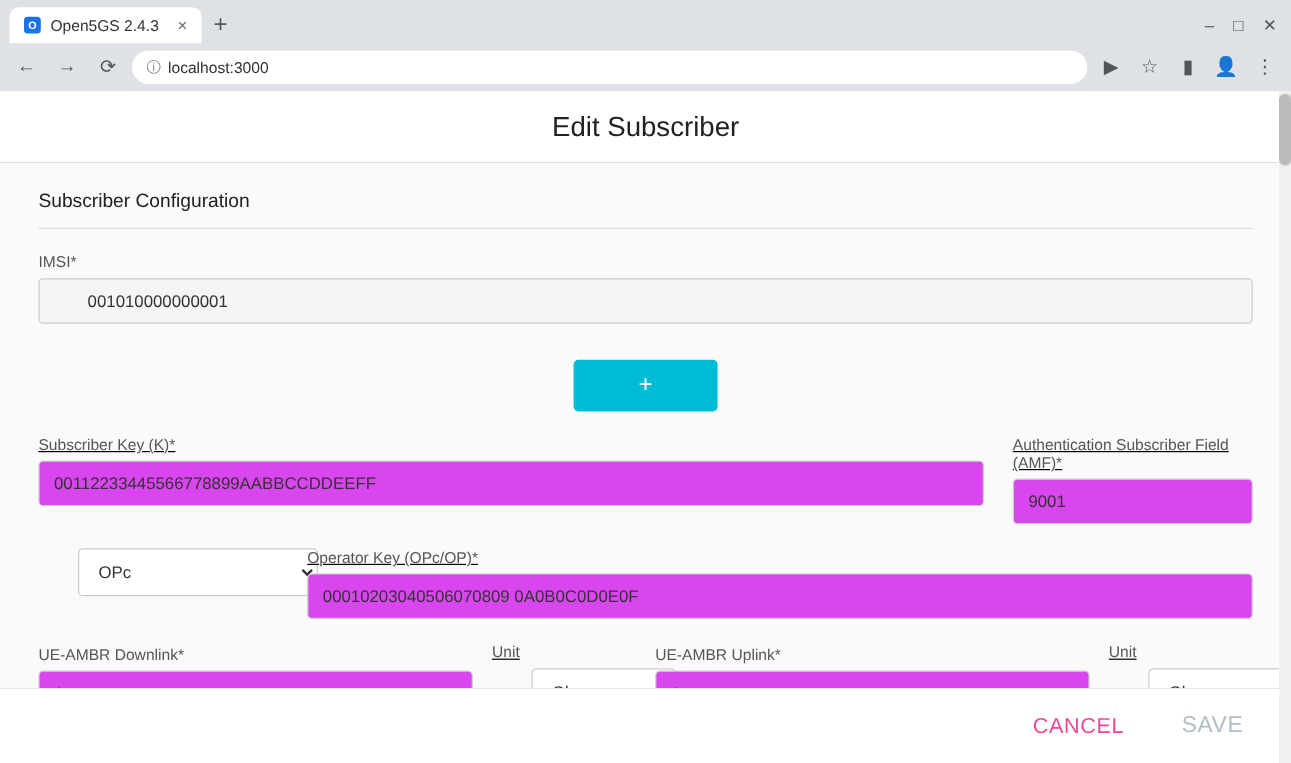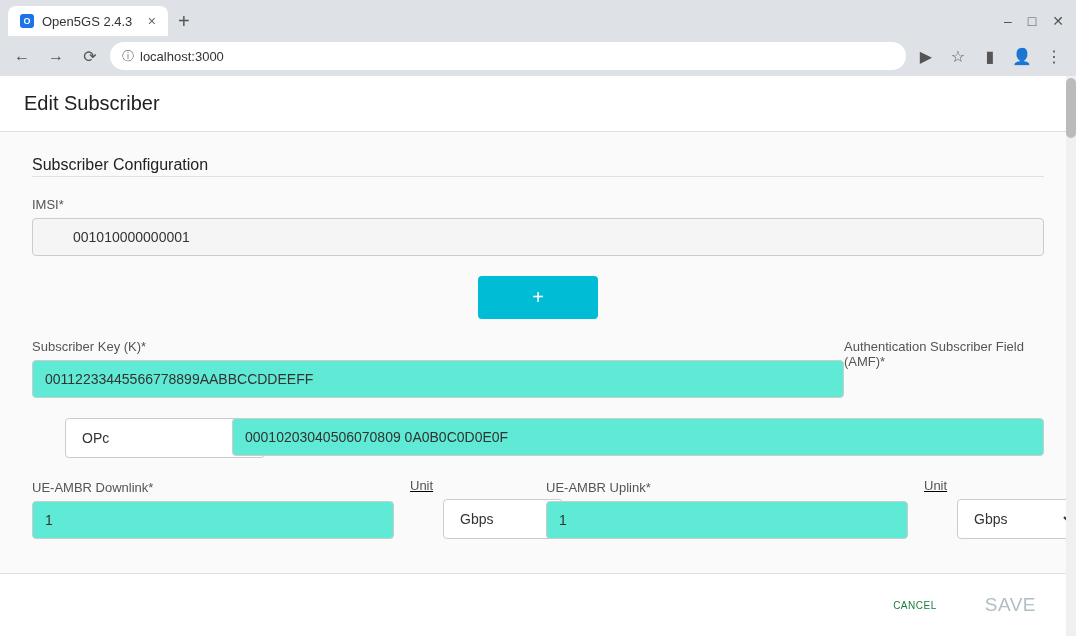--- a/index.html
+++ b/index.html
@@ -148,60 +148,61 @@
     }
 
     .page-header {
       background: #fff;
       padding: 16px 24px;
       border-bottom: 1px solid #e0e0e0;
       box-shadow: 0 1px 3px rgba(0,0,0,0.1);
     }
 
     .page-title {
-      font-size: 20px;
+      font-size: 23px;
       font-weight: 400;
       color: #212121;
+      text-align: center;
     }
 
     .form-area {
       flex: 1;
       overflow-y: auto;
       padding: 24px 32px;
       background: #fafafa;
     }
 
     .section-title {
       font-size: 16px;
       font-weight: 500;
       color: #212121;
-      padding-bottom: 2px;
+      padding-bottom: 12px;
       border-bottom: 1px solid #e0e0e0;
       margin-bottom: 20px;
     }
 
     .form-group {
-      margin-bottom: 20px;
+      margin-bottom: 30px;
     }
 
     .form-label {
       font-size: 13px;
       color: #555;
       margin-bottom: 6px;
       display: block;
     }
 
     .form-input {
       width: 100%;
       padding: 10px 12px;
       border: 1px solid #ccc;
       border-radius: 4px;
       font-size: 14px;
       color: #333;
-      background: #5eead4;
+      background: #d946ef;
       outline: none;
     }
 
     .imsi-input {
       background: #f5f5f5;
       padding-left: 40px;
     }
 
     .plus-btn-container {
       display: flex;
@@ -215,21 +216,23 @@
       border: none;
       border-radius: 4px;
       padding: 10px 40px;
       font-size: 20px;
       cursor: pointer;
       min-width: 120px;
     }
 
     .form-row {
       display: flex;
+      gap: 24px;
       margin-bottom: 20px;
+      text-decoration: underline;
     }
 
     .form-col {
       flex: 1;
     }
 
     .form-col-narrow {
       flex: 0 0 200px;
     }
 
@@ -271,22 +274,22 @@
       display: flex;
       justify-content: flex-end;
       align-items: center;
       gap: 16px;
       min-height: 60px;
     }
 
     .btn-cancel {
       background: none;
       border: none;
-      color: #15803d;
-      font-size: 10px;
+      color: #ec4899;
+      font-size: 18px;
       font-weight: 500;
       cursor: pointer;
       padding: 8px 16px;
       letter-spacing: 0.5px;
       text-transform: uppercase;
     }
 
     .btn-save {
       background: none;
       border: none;
@@ -374,31 +377,33 @@
         <button class="plus-btn">+</button>
       </div>
 
       <div class="form-row">
         <div class="form-col">
           <label class="form-label">Subscriber Key (K)*</label>
           <input class="form-input" type="text" value="00112233445566778899AABBCCDDEEFF" style="">
         </div>
         <div class="form-col-narrow">
           <label class="form-label">Authentication Subscriber Field (AMF)*</label>
+          <input class="form-input" type="text" value="9001" style="">
         </div>
       </div>
 
       <div class="form-row">
         <div class="form-col-narrow">
           <select class="form-select">
             <option value="OPc">OPc</option>
             <option value="OP">OP</option>
           </select>
         </div>
         <div class="form-col">
+          <label class="form-label">Operator Key (OPc/OP)*</label>
           <input class="form-input" type="text" value="00010203040506070809 0A0B0C0D0E0F" style="">
         </div>
       </div>
 
       <div class="ambr-row">
         <div class="ambr-group">
           <label class="form-label">UE-AMBR Downlink*</label>
           <input class="form-input" type="text" value="1" style="">
         </div>
         <div class="ambr-unit-group">

